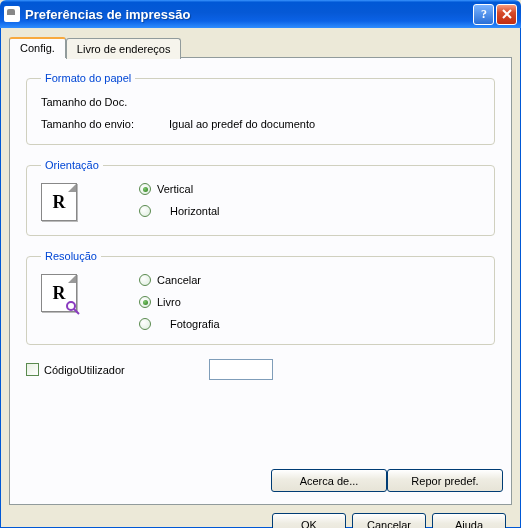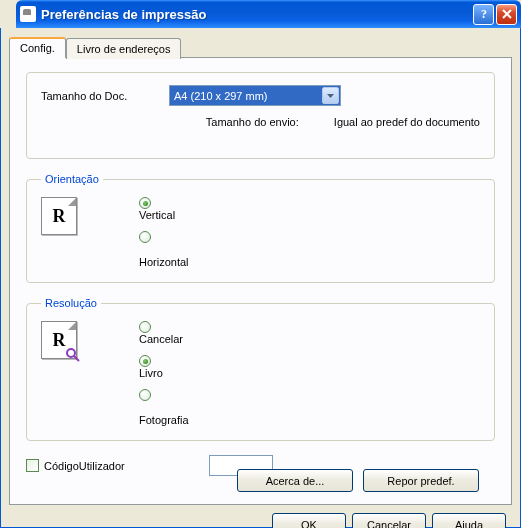--- a/index.html
+++ b/index.html
@@ -12,21 +12,20 @@
   overflow: hidden;
 }
 .titlebar {
   height: 28px;
   background: linear-gradient(to bottom, #3a95ff 0%, #0058d6 8%, #0659d6 45%, #0b62e6 75%, #2f8dff 100%);
   display: flex;
   align-items: center;
   padding: 0 4px;
   border-radius: 6px 6px 0 0;
   position: relative;
-  margin-left: 16px;
 }
 .titlebar-icon {
   width: 16px; height: 16px;
   margin-right: 5px;
   background: #fff;
   border-radius: 2px;
   display: inline-block;
   position: relative;
 }
 .titlebar-icon::after {
@@ -107,21 +106,21 @@
 legend {
   color: #0046d5;
   padding: 0 4px;
   font-size: 11px;
 }
 .row {
   display: flex;
   align-items: center;
   margin-bottom: 10px;
 }
-.row:last-child { margin-bottom: 16px; justify-content: flex-end; }
+.row:last-child { margin-bottom: 0; }
 .label-col { width: 128px; }
 .dropdown {
   width: 172px;
   height: 21px;
   border: 1px solid #7f9db9;
   background: #316ac5;
   color: #fff;
   display: flex;
   align-items: center;
   padding: 0 1px 0 4px;
@@ -155,23 +154,22 @@
 }
 .preview .fold {
   position: absolute;
   right: 0; top: 0;
   width: 8px; height: 8px;
   background: linear-gradient(135deg, #fff 48%, #999 52%);
 }
 .radio-group { margin-left: 26px; }
 .radio-row {
   display: flex;
-  align-items: flex-start;
+  align-items: flex-end;
   margin-bottom: 10px;
-  flex-direction: column;
 }
 .radio-row:last-child { margin-bottom: 0; gap: 13px; }
 .radio {
   width: 12px; height: 12px;
   border: 1px solid #5a8a4f;
   border-radius: 50%;
   background: radial-gradient(circle at 35% 35%, #fff, #dcecdc);
   margin-right: 6px;
   display: flex;
   align-items: center;
@@ -204,24 +202,24 @@
 }
 .usercode-label { display: flex; align-items: center; }
 .usercode-input {
   width: 64px; height: 21px;
   border: 1px solid #7f9db9;
   margin-left: 72px;
   background: #fff;
 }
 .footer-btns {
   position: absolute;
-  right: 32px;
+  right: 8px;
   bottom: 12px;
   display: flex;
-  gap: 10px;
+  gap: 0;
 }
 .btn {
   height: 23px;
   border: 1px solid #003c74;
   background: linear-gradient(to bottom, #fff, #eeece2 45%, #e7e4d7);
   border-radius: 3px;
   padding: 0 10px;
   font-size: 11px;
   display: inline-flex;
   align-items: center;
@@ -266,30 +264,23 @@
 <div class="window-body">
 
   <div class="tab-strip">
     <div class="tab active">Config.</div>
     <div class="tab inactive">Livro de endereços</div>
   </div>
 
   <div class="tab-panel">
 
     <fieldset>
+      <legend>Formato do papel</legend>
       <div class="row">
         <div class="label-col">Tamanho do Doc.</div>
-        <div class="dropdown">
-          <span>A4 (210 x 297 mm)</span>
-          <span class="dropdown-arrow">
-            <svg width="7" height="4" viewBox="0 0 7 4">
-                <path d="M0 0 L3.5 4 L7 0 Z" fill="#4d6185"></path>
-              </svg>
-          </span>
-        </div>
       </div>
       <div class="row">
         <div class="label-col">Tamanho do envio:</div>
         <div>Igual ao predef do documento</div>
       </div>
     </fieldset>
 
     <fieldset>
       <legend>Orientação</legend>
       <div class="orient-body">

